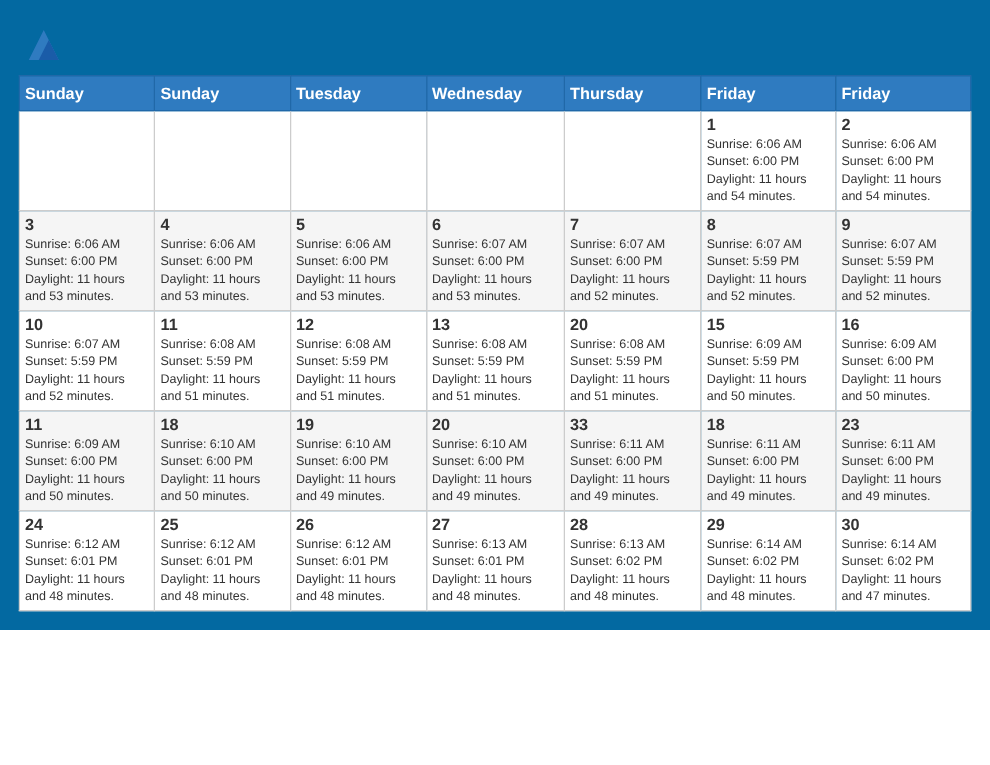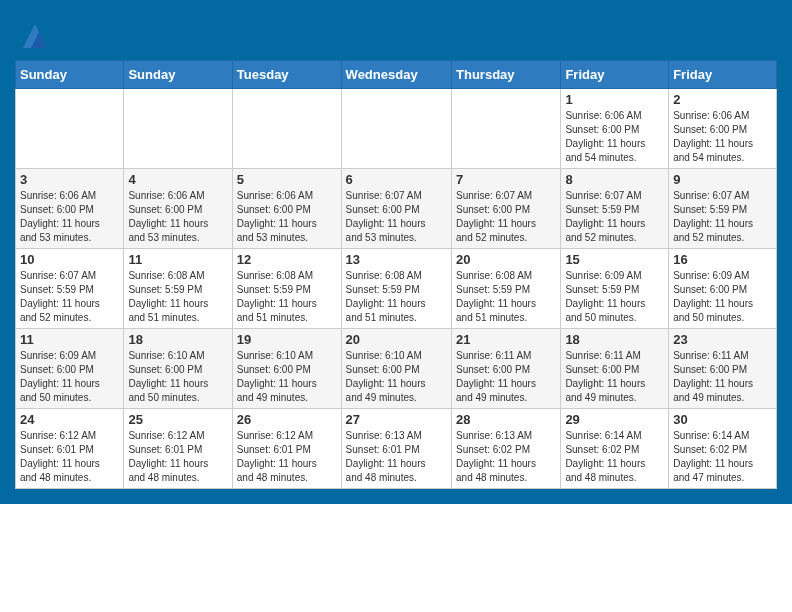--- a/index.html
+++ b/index.html
@@ -282,21 +282,21 @@
 and 49 minutes.</div>
           </td>
           <td>
             <span class="day-num">20</span>
             <div class="day-info" style="white-space: pre-line;">Sunrise: 6:10 AM
 Sunset: 6:00 PM
 Daylight: 11 hours
 and 49 minutes.</div>
           </td>
           <td>
-            <span class="day-num">21</span>
+            <span class="day-num">33</span>
             <div class="day-info" style="white-space: pre-line;">Sunrise: 6:11 AM
 Sunset: 6:00 PM
 Daylight: 11 hours
 and 49 minutes.</div>
           </td>
           <td>
             <span class="day-num">18</span>
             <div class="day-info" style="white-space: pre-line;">Sunrise: 6:11 AM
 Sunset: 6:00 PM
 Daylight: 11 hours

